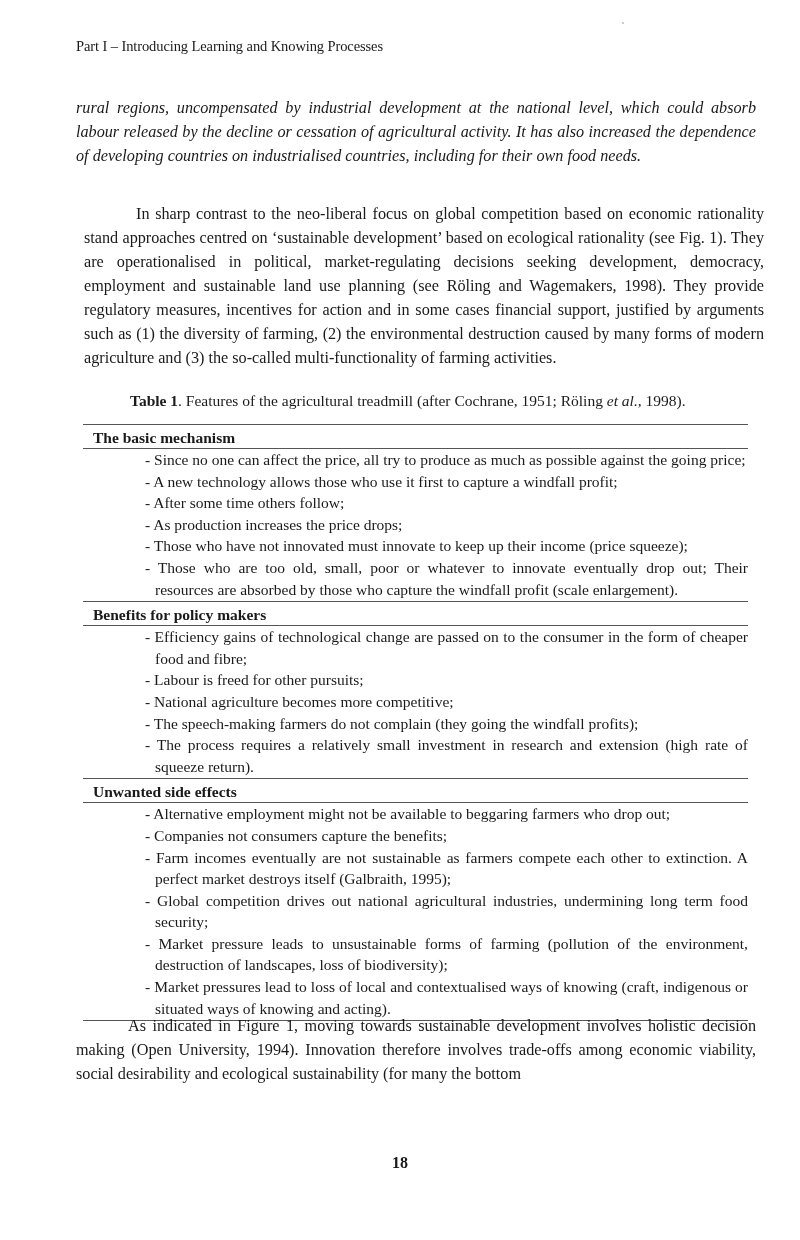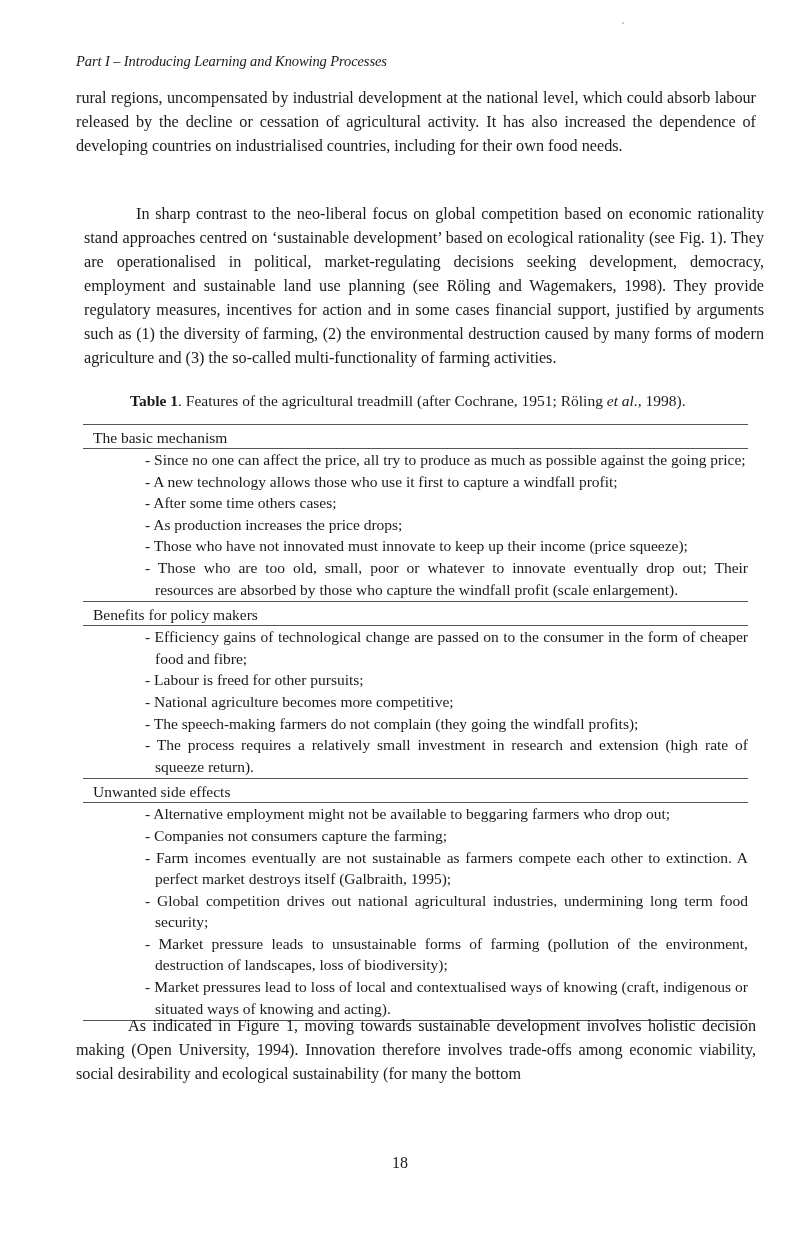--- a/index.html
+++ b/index.html
@@ -3,51 +3,51 @@
 <meta charset="utf-8">
 <style>
   html, body { margin: 0; padding: 0; background: #ffffff; }
   body {
     width: 800px; height: 1240px; position: relative; overflow: hidden;
     font-family: "Liberation Serif", "DejaVu Serif", serif;
     color: #1a1a1a;
   }
   .running-head {
     position: absolute; left: 76px; top: 38px;
-    font-style: italic; font-size: 14.5px; letter-spacing: -0.1px; margin-top: 15px;
+    font-size: 14.5px; letter-spacing: -0.1px;
   }
   .para {
     position: absolute; left: 76px; width: 680px;
     font-size: 16.2px; line-height: 24px; text-align: justify;
     margin: 0;
   }
   .para.indent { text-indent: 52px; }
-  #p1 { top: 86px; }
+  #p1 { top: 96px; font-style: italic; }
   #p2 { top: 202px; margin-left: 8px; }
   #p3 { top: 1014px; }
   .caption {
     position: absolute; left: 130px; top: 392px;
     font-size: 15.5px;
   }
   .caption b { font-weight: bold; }
   .table {
     position: absolute; left: 83px; width: 665px; top: 424px;
     font-size: 15.5px; line-height: 21.6px;
   }
   .rule { border-top: 1.2px solid #555; height: 0; }
   .sec-head {
-    font-weight: normal; font-size: 15.5px; padding: 2px 0 0 10px; line-height: 21px;
+    font-weight: bold; font-size: 15.5px; padding: 2px 0 0 10px; line-height: 21px;
   }
   .sec-items { margin: 0; padding: 0 0 1px 62px; list-style: none; }
   .sec-items li {
     padding-left: 10px; text-indent: -10px; text-align: justify;
   }
   .page-number {
     position: absolute; left: 0; width: 800px; top: 1154px;
-    text-align: center; font-size: 16px;
+    text-align: center; font-size: 16px; font-weight: bold;
   }
   .corner-mark {
     position: absolute; left: 622px; top: 22px; width: 2px; height: 2px; background: #ccc;
   }
 </style>
 </head>
 <body>
 
 <div class="corner-mark"></div>
 
@@ -60,41 +60,41 @@
   <b>Table 1</b><span>. Features of the agricultural treadmill (after Cochrane, 1951; Röling </span><i>et al.</i><span>, 1998).</span>
 </div>
 
 <div class="table" id="table">
     <div class="rule"></div>
     <div class="sec-head">The basic mechanism</div>
     <div class="rule"></div>
     <ul class="sec-items">
       <li>- Since no one can affect the price, all try to produce as much as possible against the going price;</li>
       <li>- A new technology allows those who use it first to capture a windfall profit;</li>
-      <li>- After some time others cases;</li>
+      <li>- After some time others follow;</li>
       <li>- As production increases the price drops;</li>
       <li>- Those who have not innovated must innovate to keep up their income (price squeeze);</li>
       <li>- Those who are too old, small, poor or whatever to innovate eventually drop out; Their resources are absorbed by those who capture the windfall profit (scale enlargement).</li>
     </ul>
     <div class="rule"></div>
     <div class="sec-head">Benefits for policy makers</div>
     <div class="rule"></div>
     <ul class="sec-items">
       <li>- Efficiency gains of technological change are passed on to the consumer in the form of cheaper food and fibre;</li>
       <li>- Labour is freed for other pursuits;</li>
       <li>- National agriculture becomes more competitive;</li>
       <li>- The speech-making farmers do not complain (they going the windfall profits);</li>
       <li>- The process requires a relatively small investment in research and extension (high rate of squeeze return).</li>
     </ul>
     <div class="rule"></div>
     <div class="sec-head">Unwanted side effects</div>
     <div class="rule"></div>
     <ul class="sec-items">
       <li>- Alternative employment might not be available to beggaring farmers who drop out;</li>
-      <li>- Companies not consumers capture the farming;</li>
+      <li>- Companies not consumers capture the benefits;</li>
       <li>- Farm incomes eventually are not sustainable as farmers compete each other to extinction. A perfect market destroys itself (Galbraith, 1995);</li>
       <li>- Global competition drives out national agricultural industries, undermining long term food security;</li>
       <li>- Market pressure leads to unsustainable forms of farming (pollution of the environment, destruction of landscapes, loss of biodiversity);</li>
       <li>- Market pressures lead to loss of local and contextualised ways of knowing (craft, indigenous or situated ways of knowing and acting).</li>
     </ul>
     <div class="rule"></div>
   </div>
 
 <p class="para indent" id="p3">As indicated in Figure 1, moving towards sustainable development involves holistic decision making (Open University, 1994). Innovation therefore involves trade-offs among economic viability, social desirability and ecological sustainability (for many the bottom</p>
 

